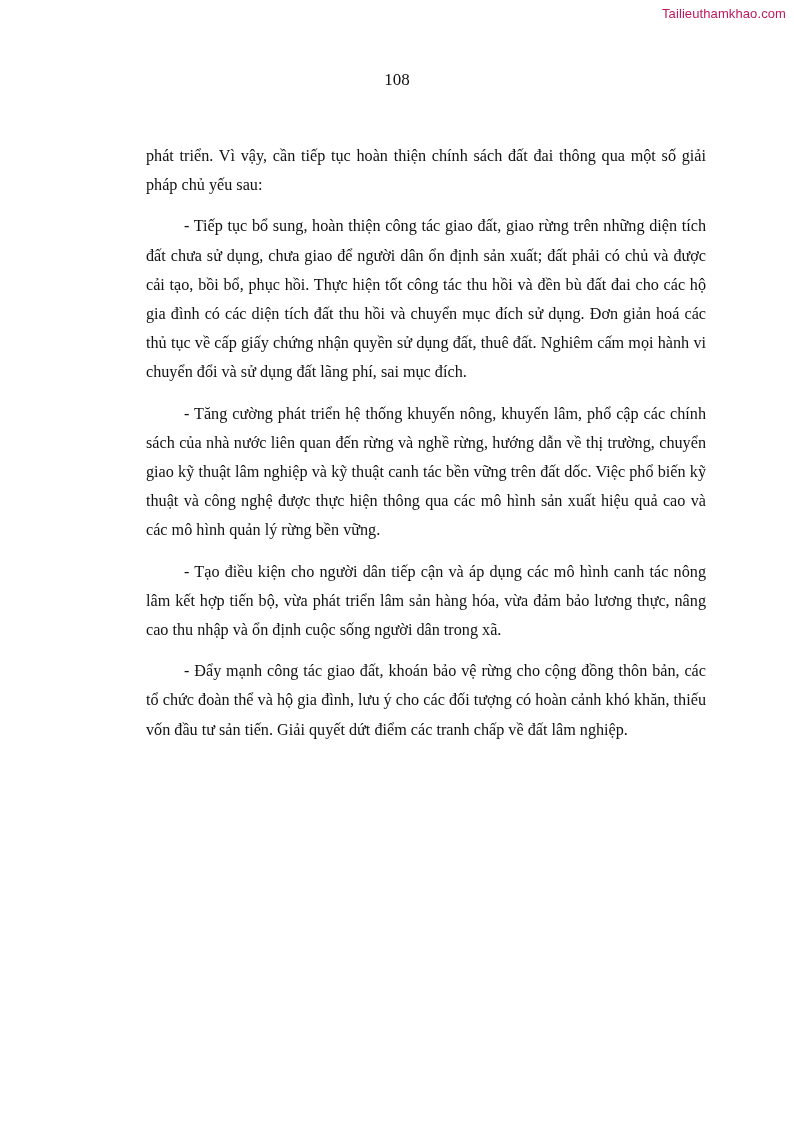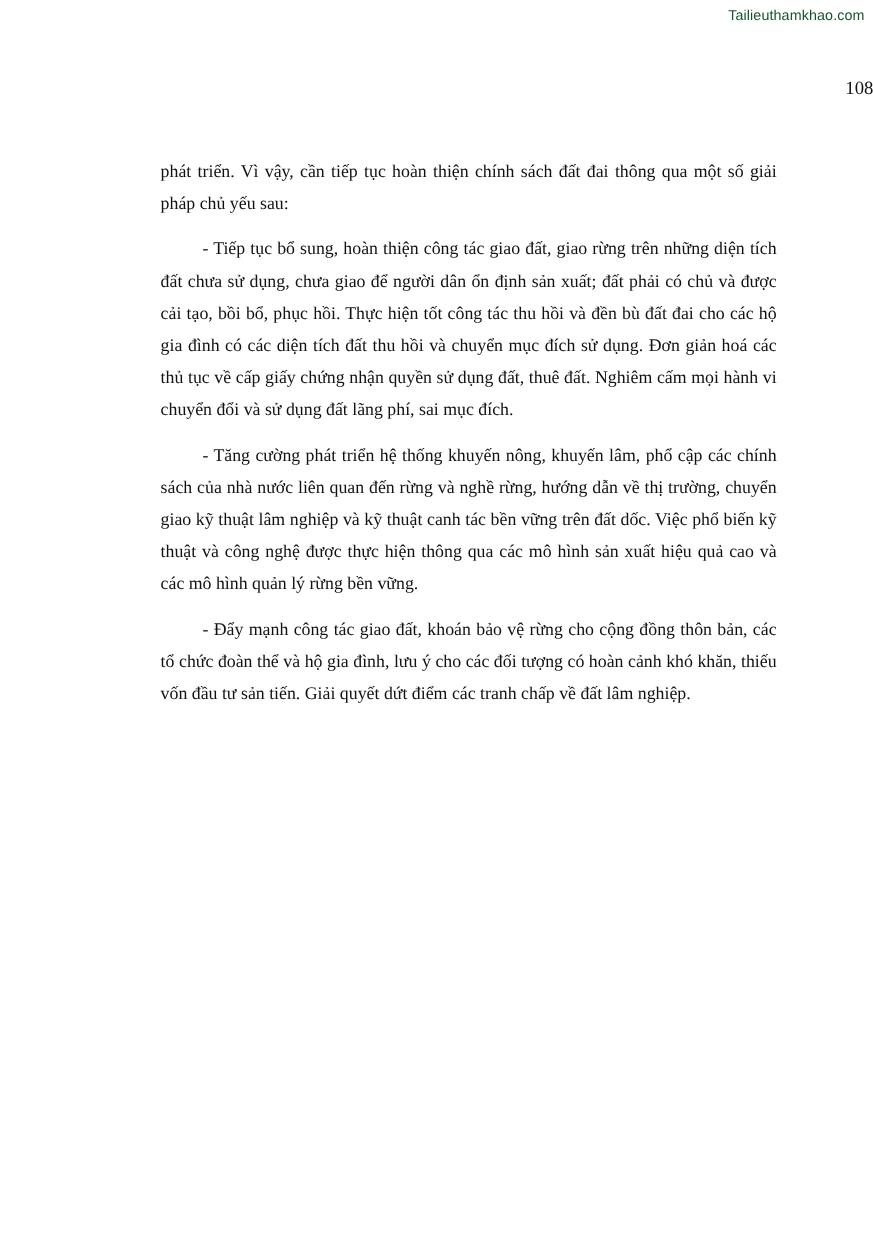--- a/index.html
+++ b/index.html
@@ -14,29 +14,29 @@
       overflow: hidden;
       font-family: "Liberation Serif", "DejaVu Serif", serif;
       color: #111111;
     }
     .watermark {
       position: absolute;
       top: 6px;
       right: 8px;
       font-family: "Liberation Sans", "DejaVu Sans", sans-serif;
       font-size: 13px;
-      color: #14532d;
+      color: #be185d;
       letter-spacing: 0.1px;
     }
     .page-number {
       position: absolute;
       top: 70px;
       left: 0;
       width: 794px;
-      text-align: right;
+      text-align: center;
       font-size: 17px;
     }
     .body-text {
       position: absolute;
       top: 130px;
       left: 134px;
       width: 584px;
       font-size: 16.2px;
       line-height: 29.2px;
     }
@@ -53,14 +53,15 @@
 <body>
 
 <div class="watermark">Tailieuthamkhao.com</div>
 
 <div class="page-number">108</div>
 
 <div class="body-text">
   <p>phát triển. Vì vậy, cần tiếp tục hoàn thiện chính sách đất đai thông qua một số giải pháp chủ yếu sau:</p>
   <p class="indent">- Tiếp tục bổ sung, hoàn thiện công tác giao đất, giao rừng trên những diện tích đất chưa sử dụng, chưa giao để người dân ổn định sản xuất; đất phải có chủ và được cải tạo, bồi bổ, phục hồi.  Thực hiện tốt công tác thu hồi và đền bù đất đai cho các hộ gia đình có các diện tích đất thu hồi và chuyển mục đích sử dụng. Đơn giản hoá các thủ tục về cấp giấy chứng nhận quyền sử dụng đất, thuê đất. Nghiêm cấm mọi hành vi chuyển đổi và sử dụng đất lãng phí, sai mục đích.</p>
   <p class="indent">- Tăng cường phát triển hệ thống khuyến nông, khuyến lâm, phổ cập các chính sách của nhà nước liên quan đến rừng và nghề rừng, hướng dẫn về thị trường, chuyển giao kỹ thuật lâm nghiệp và kỹ thuật canh tác bền vững trên đất dốc. Việc phổ biến kỹ thuật và công nghệ được thực hiện thông qua các mô hình sản xuất hiệu quả cao và các mô hình quản lý rừng bền vững.</p>
+  <p class="indent">- Tạo điều kiện cho người dân tiếp cận và áp dụng các mô hình canh tác nông lâm kết hợp tiến bộ, vừa phát triển lâm sản hàng hóa, vừa đảm bảo lương thực, nâng cao thu nhập và ổn định cuộc sống người dân trong xã.</p>
   <p class="indent">- Đẩy mạnh công tác giao đất, khoán bảo vệ rừng cho cộng đồng thôn bản, các tổ chức đoàn thể và hộ gia đình, lưu ý cho các đối tượng có hoàn cảnh khó khăn, thiếu vốn đầu tư sản tiến. Giải quyết dứt điểm các tranh chấp về đất lâm nghiệp.</p>
 </div>
 
 </body></html>

